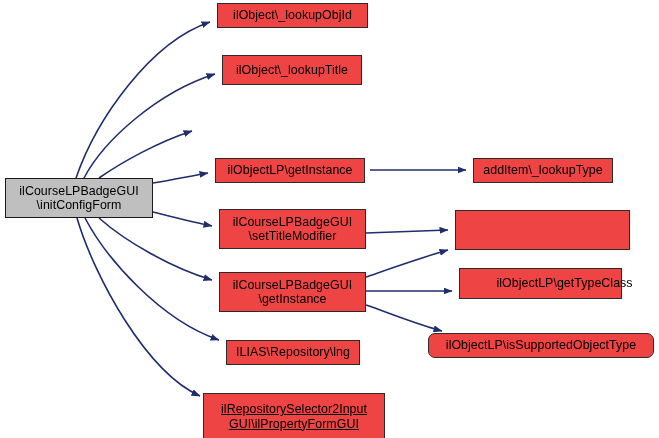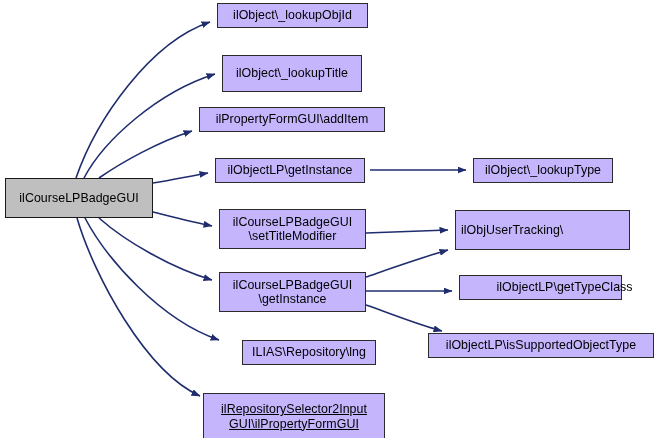--- a/index.html
+++ b/index.html
@@ -19,21 +19,21 @@
     position: absolute;
     left: 0;
     top: 0;
     width: 659px;
     height: 438px;
   }
   .node {
     position: absolute;
     box-sizing: border-box;
     border: 1px solid #2b2b2b;
-    background: #c4b5fd;
+    background: #ef4444;
     color: #000000;
     font-size: 12.4px;
     line-height: 14.5px;
     display: flex;
     flex-direction: column;
     align-items: center;
     justify-content: center;
     text-align: center;
     white-space: pre;
     letter-spacing: 0.05px;
@@ -74,65 +74,62 @@
       <path d="M 370 170 L 466 170"></path>
       <path d="M 366 233 L 448 230"></path>
       <path d="M 366 277 C 392 268, 420 258, 448 250"></path>
       <path d="M 366 291 L 452 291"></path>
       <path d="M 366 305 C 392 314, 416 324, 442 331"></path>
     </g>
   </svg>
 
   <div class="node root" style="left:5px; top:178px; width:148px; height:40px;">
     <span class="ln">ilCourseLPBadgeGUI</span>
+    <span class="ln">\initConfigForm</span>
   </div>
 
   <div class="node" style="left:217px; top:3px; width:151px; height:25px;">
     <span class="ln">ilObject\_lookupObjId</span>
   </div>
 
-  <div class="node" style="left:222px; top:55px; width:140px; height:37px;">
+  <div class="node" style="left:222px; top:55px; width:140px; height:30px;">
     <span class="ln">ilObject\_lookupTitle</span>
   </div>
 
-  <div class="node" style="left:199px; top:107px; width:186px; height:25px;">
-    <span class="ln">ilPropertyFormGUI\addItem</span>
-  </div>
 
   <div class="node" style="left:215px; top:158px; width:150px; height:25px;">
     <span class="ln">ilObjectLP\getInstance</span>
   </div>
 
   <div class="node" style="left:219px; top:209px; width:147px; height:40px;">
     <span class="ln">ilCourseLPBadgeGUI</span>
     <span class="ln">\setTitleModifier</span>
   </div>
 
   <div class="node" style="left:219px; top:272px; width:147px; height:40px;">
     <span class="ln">ilCourseLPBadgeGUI</span>
     <span class="ln">\getInstance</span>
   </div>
 
-  <div class="node" style="left:242px; top:340px; width:134px; height:25px;">
+  <div class="node" style="left:226px; top:340px; width:134px; height:25px;">
     <span class="ln">ILIAS\Repository\lng</span>
   </div>
 
   <div class="node" style="left:203px; top:393px; width:182px; height:47px;text-decoration:underline;">
     <span class="ln">ilRepositorySelector2Input</span>
     <span class="ln">GUI\ilPropertyFormGUI</span>
   </div>
 
   <div class="node" style="left:473px; top:158px; width:140px; height:25px;">
-    <span class="ln">ilObject\_lookupType</span>
+    <span class="ln">addItem\_lookupType</span>
   </div>
 
   <div class="node leftalign" style="left:455px; top:210px; width:175px; height:40px;">
-    <span class="ln">ilObjUserTracking\</span>
   </div>
 
-  <div class="node" style="left:459px; top:275px; width:163px; height:25px;padding-left:48px;">
+  <div class="node" style="left:459px; top:268px; width:163px; height:31px;padding-left:48px;">
     <span class="ln">ilObjectLP\getTypeClass</span>
   </div>
 
-  <div class="node" style="left:428px; top:333px; width:226px; height:25px;">
+  <div class="node" style="left:428px; top:333px; width:226px; height:25px;border-radius:7px;">
     <span class="ln">ilObjectLP\isSupportedObjectType</span>
   </div>
 </div>
 
 </body></html>

